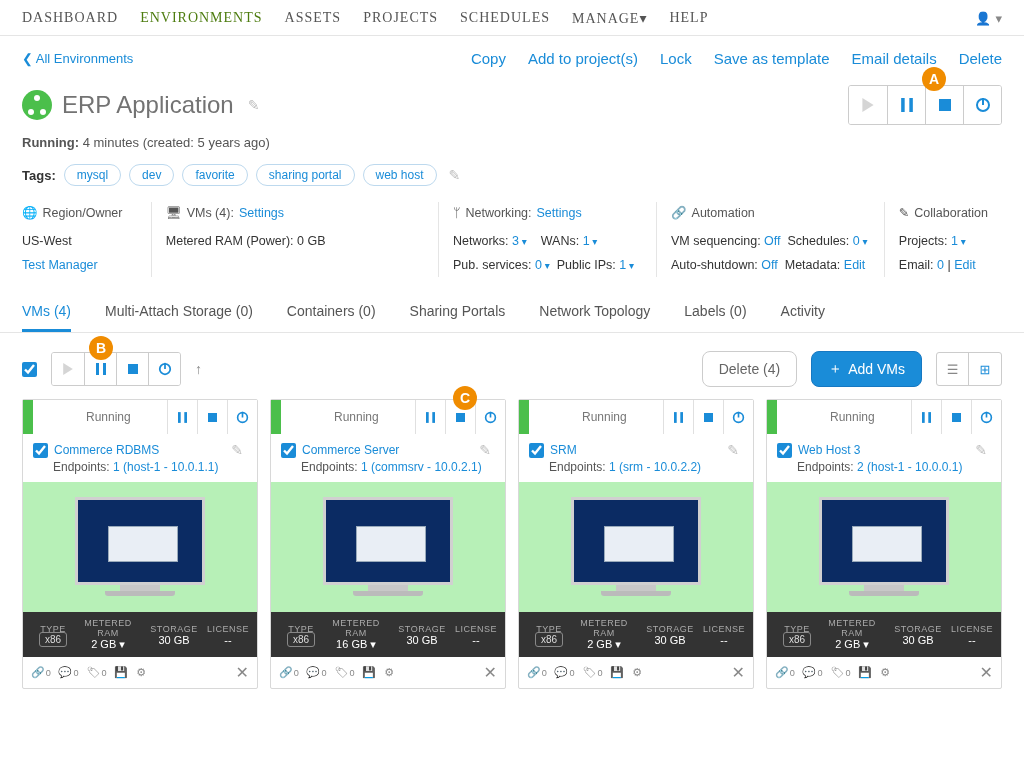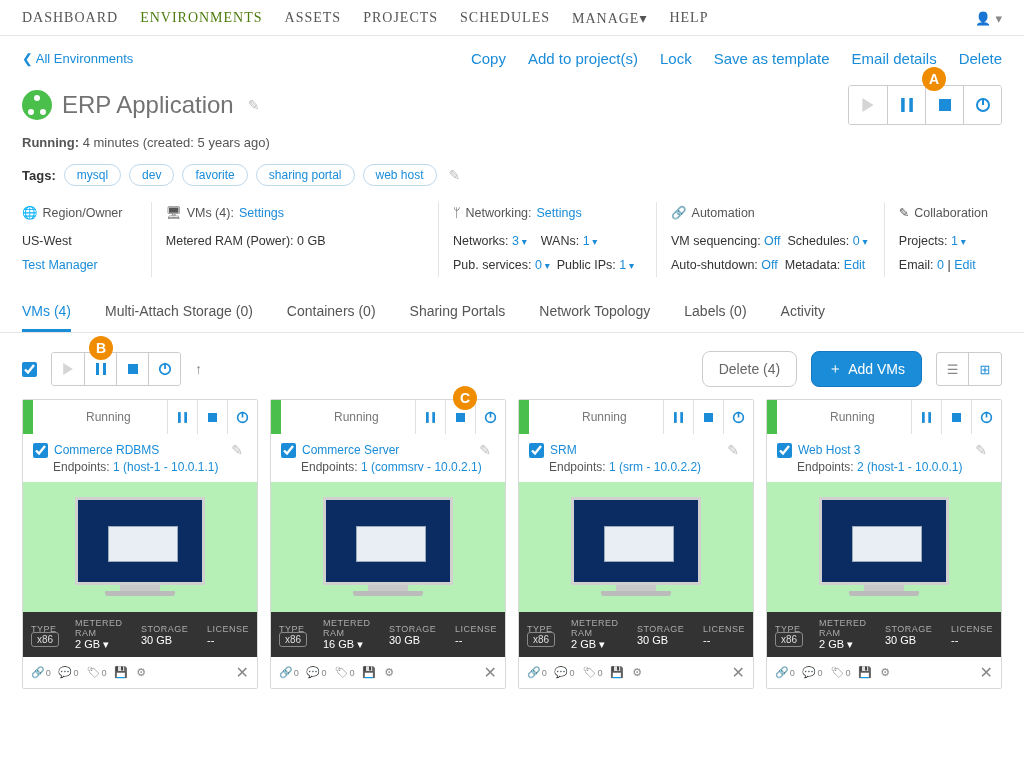--- a/index.html
+++ b/index.html
@@ -77,21 +77,21 @@
   .card-title { padding:8px 10px 2px; display:flex; align-items:center; gap:6px; }
   .card-title input { accent-color:#1a8cd8; }
   .card-title .name { color:#1a8cd8; font-weight:500; font-size:12px; cursor:pointer; }
   .endpoints { padding: 0 10px 8px 30px; font-size:12px; color:#555;}
   .thumb { height:130px; background:#b7f0b7; display:flex; align-items:center; justify-content:center; }
   .mon { width:130px; height:100px; position:relative; }
   .mon-scr { width:130px; height:88px; background:#0b2b63; border:3px solid #d0d0d0; position:relative; }
   .mon-win { position:absolute; top:26px; left:30px; width:70px; height:36px; background:#e9eef5; border:1px solid #9ab;}
   .mon-stand { width:40px; height:6px; background:#c8c8c8; margin:0 auto; }
   .mon-base { width:70px; height:5px; background:#bbb; margin:0 auto; border-radius:0 0 3px 3px;}
-  .specbar { background:#333; color:#ccc; display:flex; padding:6px 8px; font-size:10px; align-items:center; }
+  .specbar { background:#333; color:#ccc; display:flex; padding:6px 8px; font-size:10px; align-items:center;text-align:center; }
   .speccol { flex:1; }
   .speccol .lbl { font-size:9px; letter-spacing:.5px; color:#aaa; }
   .speccol .val { color:#fff; font-size:11px; }
   .typebadge { border:1px solid #888; border-radius:3px; padding:1px 5px; font-size:10px; color:#ddd; }
   .card-ft { display:flex; align-items:center; padding:6px 8px; gap:8px; color:#888; position:relative;}
   .ft-ic { display:flex; align-items:center; gap:1px; font-size:11px; }
   .closex { margin-left:auto; font-size:16px; color:#888; cursor:pointer; }
 
   input[type=checkbox]{ width:15px; height:15px; accent-color:#1a8cd8; cursor:pointer;}
 </style>

